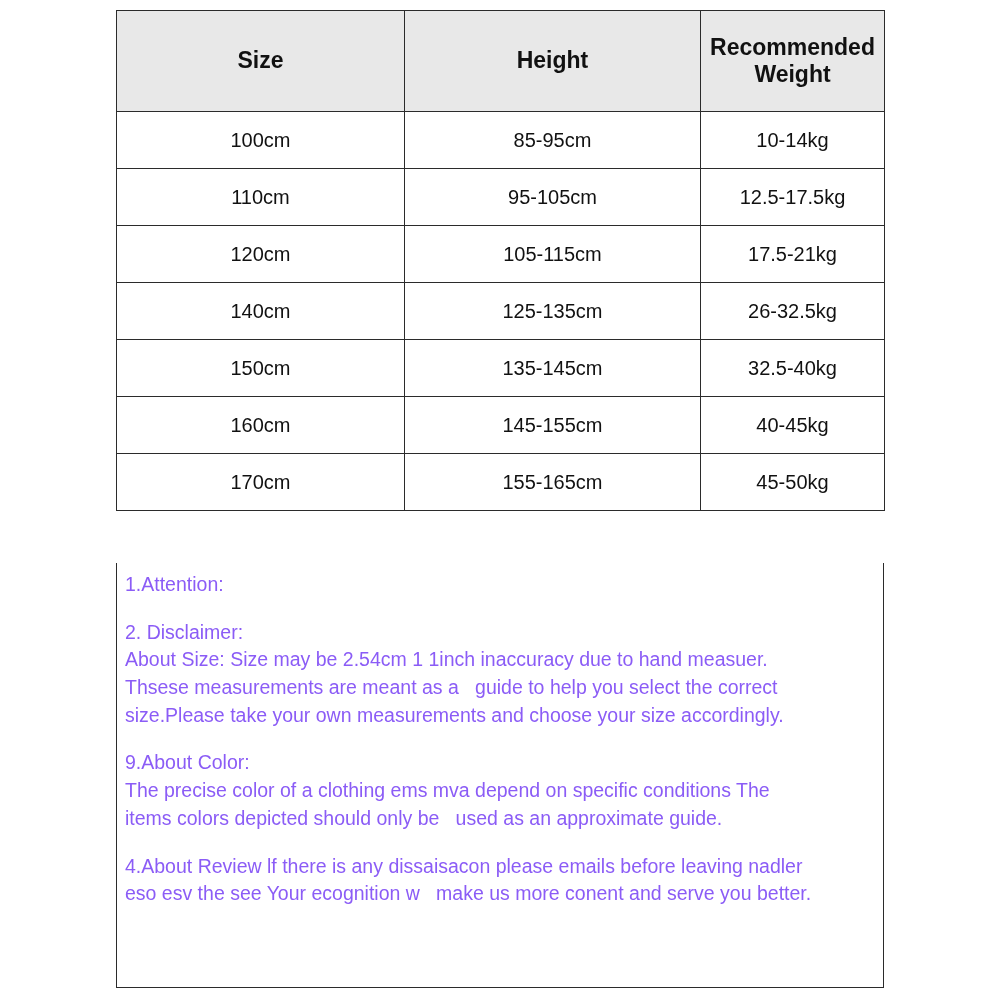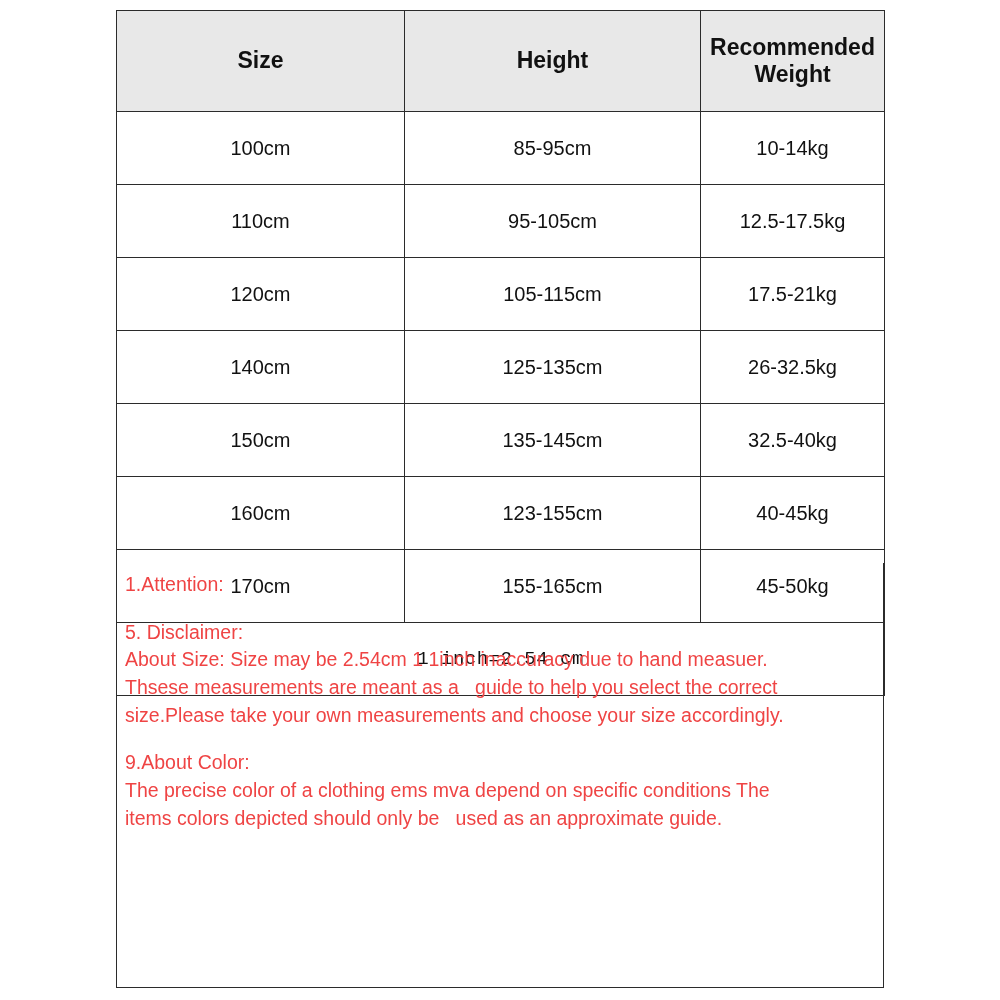--- a/index.html
+++ b/index.html
@@ -28,21 +28,21 @@
     border-collapse: collapse;
     table-layout: fixed;
   }
   .size-table th,
   .size-table td {
     border: 1px solid #2b2b2b;
     text-align: center;
     vertical-align: middle;
     font-size: 20px;
     color: #111111;
-    padding: 12px;
+    padding: 4px;
   }
   .size-table thead th {
     background: #e8e8e8;
     font-weight: bold;
     font-size: 23px;
     height: 92px;
     line-height: 1.18;
     padding: 4px 6px;
   }
   .size-table tbody td {
@@ -69,21 +69,21 @@
     box-sizing: border-box;
     border: 1px solid #2b2b2b;
     border-top: none;
     padding: 8px 8px 4px 8px;
     overflow: hidden;
   }
   .info-block p {
     margin: 0;
     font-size: 19.5px;
     line-height: 1.42;
-    color: #ef4444;
+    color: #8b5cf6;
     white-space: pre-wrap;
   }
   .info-block p.spacer {
     height: 20px;
   }
 </style>
 </head>
 <body>
 
 <div class="page">
@@ -122,41 +122,40 @@
         <td>125-135cm</td>
         <td>26-32.5kg</td>
       </tr>
       <tr>
         <td>150cm</td>
         <td>135-145cm</td>
         <td>32.5-40kg</td>
       </tr>
       <tr>
         <td>160cm</td>
-        <td>123-155cm</td>
+        <td>145-155cm</td>
         <td>40-45kg</td>
       </tr>
       <tr>
         <td>170cm</td>
         <td>155-165cm</td>
         <td>45-50kg</td>
       </tr>
-      <tr class="note-row">
-        <td colspan="3">1 inch=2.54 cm</td>
-      </tr>
     </tbody>
   </table>
 
   <div class="info-block">
     <p>1.Attention:</p>
     <p class="spacer"></p>
-    <p>5. Disclaimer:</p>
+    <p>2. Disclaimer:</p>
     <p>About Size: Size may be 2.54cm 1 1inch inaccuracy due to hand measuer.
 Thsese measurements are meant as a   guide to help you select the correct
 size.Please take your own measurements and choose your size accordingly.</p>
     <p class="spacer"></p>
     <p>9.About Color:</p>
     <p>The precise color of a clothing ems mva depend on specific conditions The
 items colors depicted should only be   used as an approximate guide.</p>
     <p class="spacer"></p>
+    <p>4.About Review lf there is any dissaisacon please emails before leaving nadler
+eso esv the see Your ecognition w   make us more conent and serve you better.</p>
   </div>
 
 </div>
 
 </body></html>

